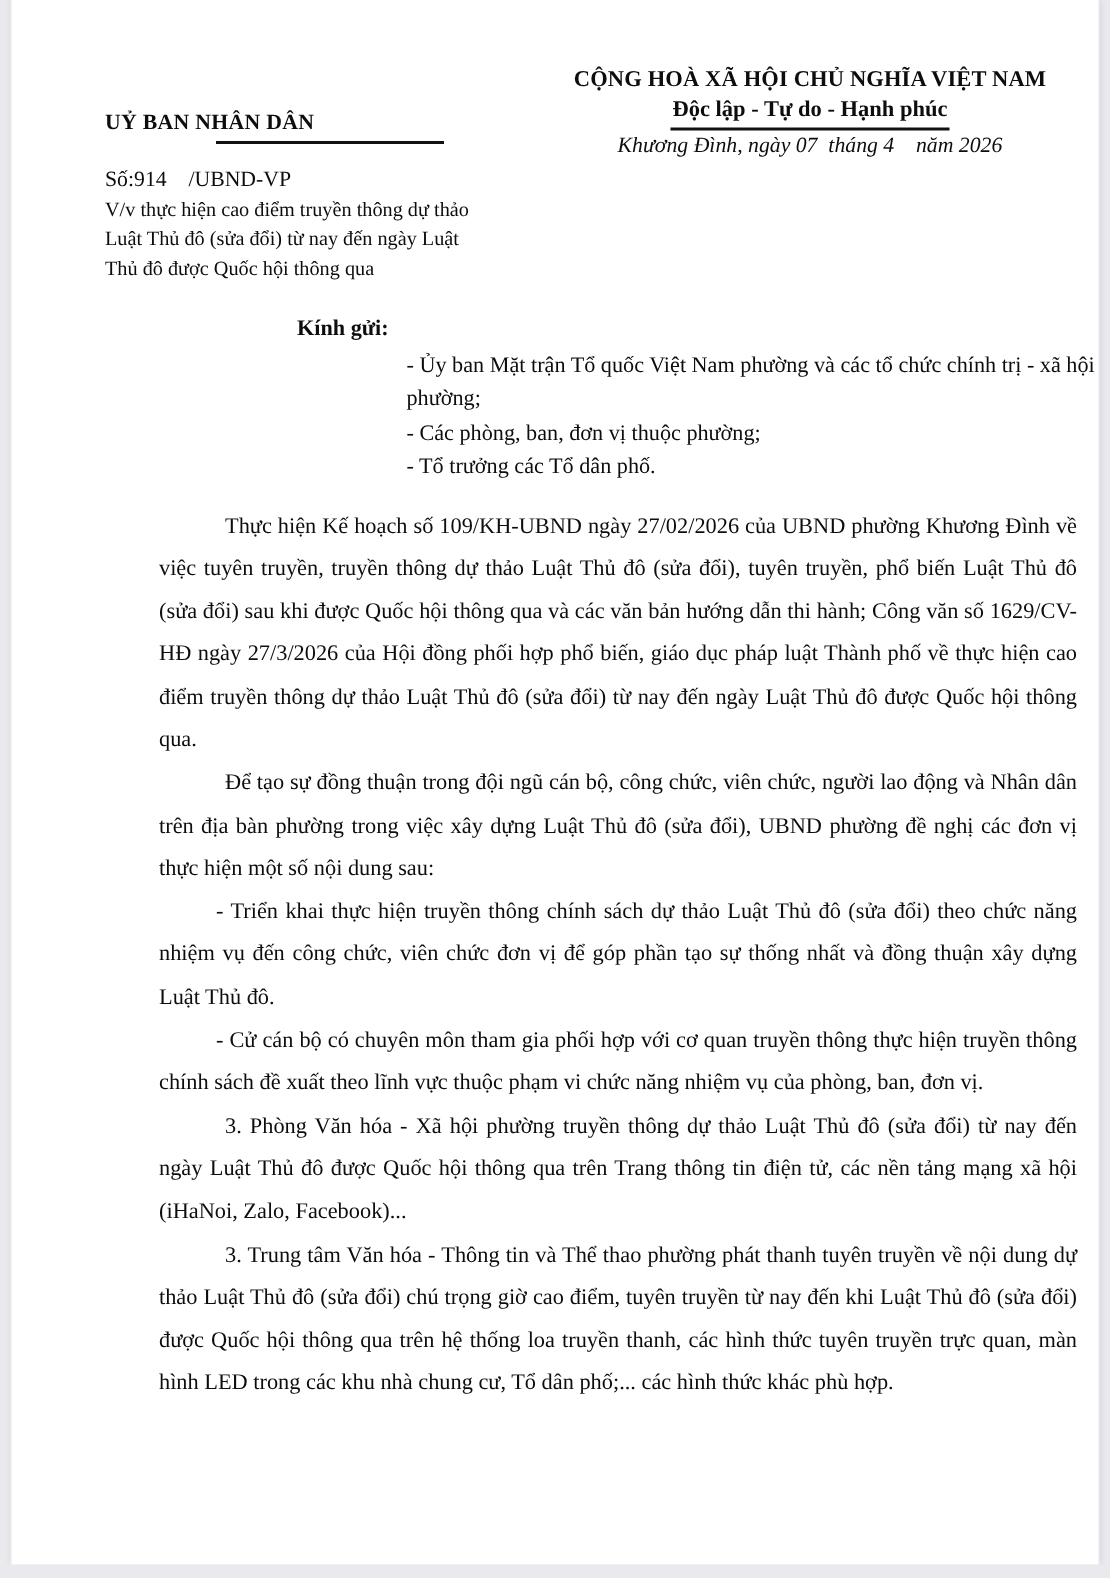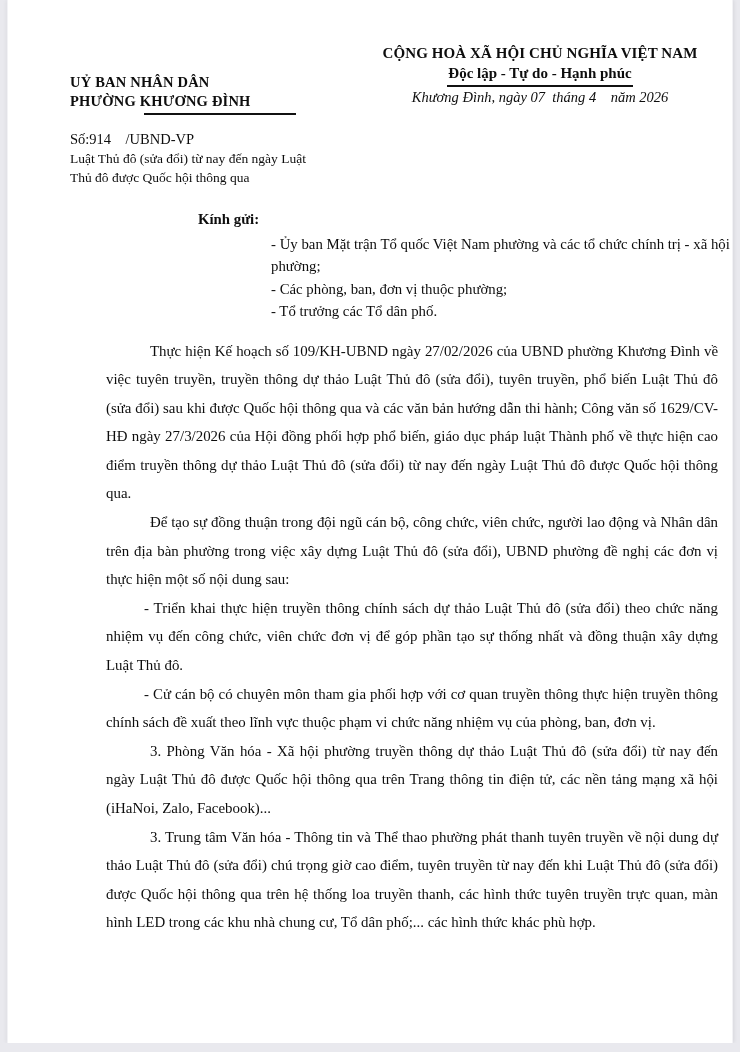--- a/index.html
+++ b/index.html
@@ -151,23 +151,23 @@
 </style>
 </head>
 <body>
 
 <div class="page">
 
   <div class="doc-header">
 
     <div class="hdr-left">
       <div class="org-line">UỶ BAN NHÂN DÂN</div>
-      <div class="org-line">PHƯỜNG KHƯƠNG ĐÌNH</div>
       <div class="rule-left"></div>
       <div class="docnum">Số:914    /UBND-VP</div>
+      <div class="subject">V/v thực hiện cao điểm truyền thông dự thảo</div>
       <div class="subject">Luật Thủ đô (sửa đổi) từ nay đến ngày Luật</div>
       <div class="subject">Thủ đô được Quốc hội thông qua</div>
     </div>
 
     <div class="hdr-right">
       <div class="nation-line1">CỘNG HOÀ XÃ HỘI CHỦ NGHĨA VIỆT NAM</div>
       <div class="nation-line2">Độc lập - Tự do - Hạnh phúc</div>
       <div class="rule-right"></div>
       <div class="place-date">Khương Đình, ngày 07  tháng 4    năm 2026</div>
     </div>

